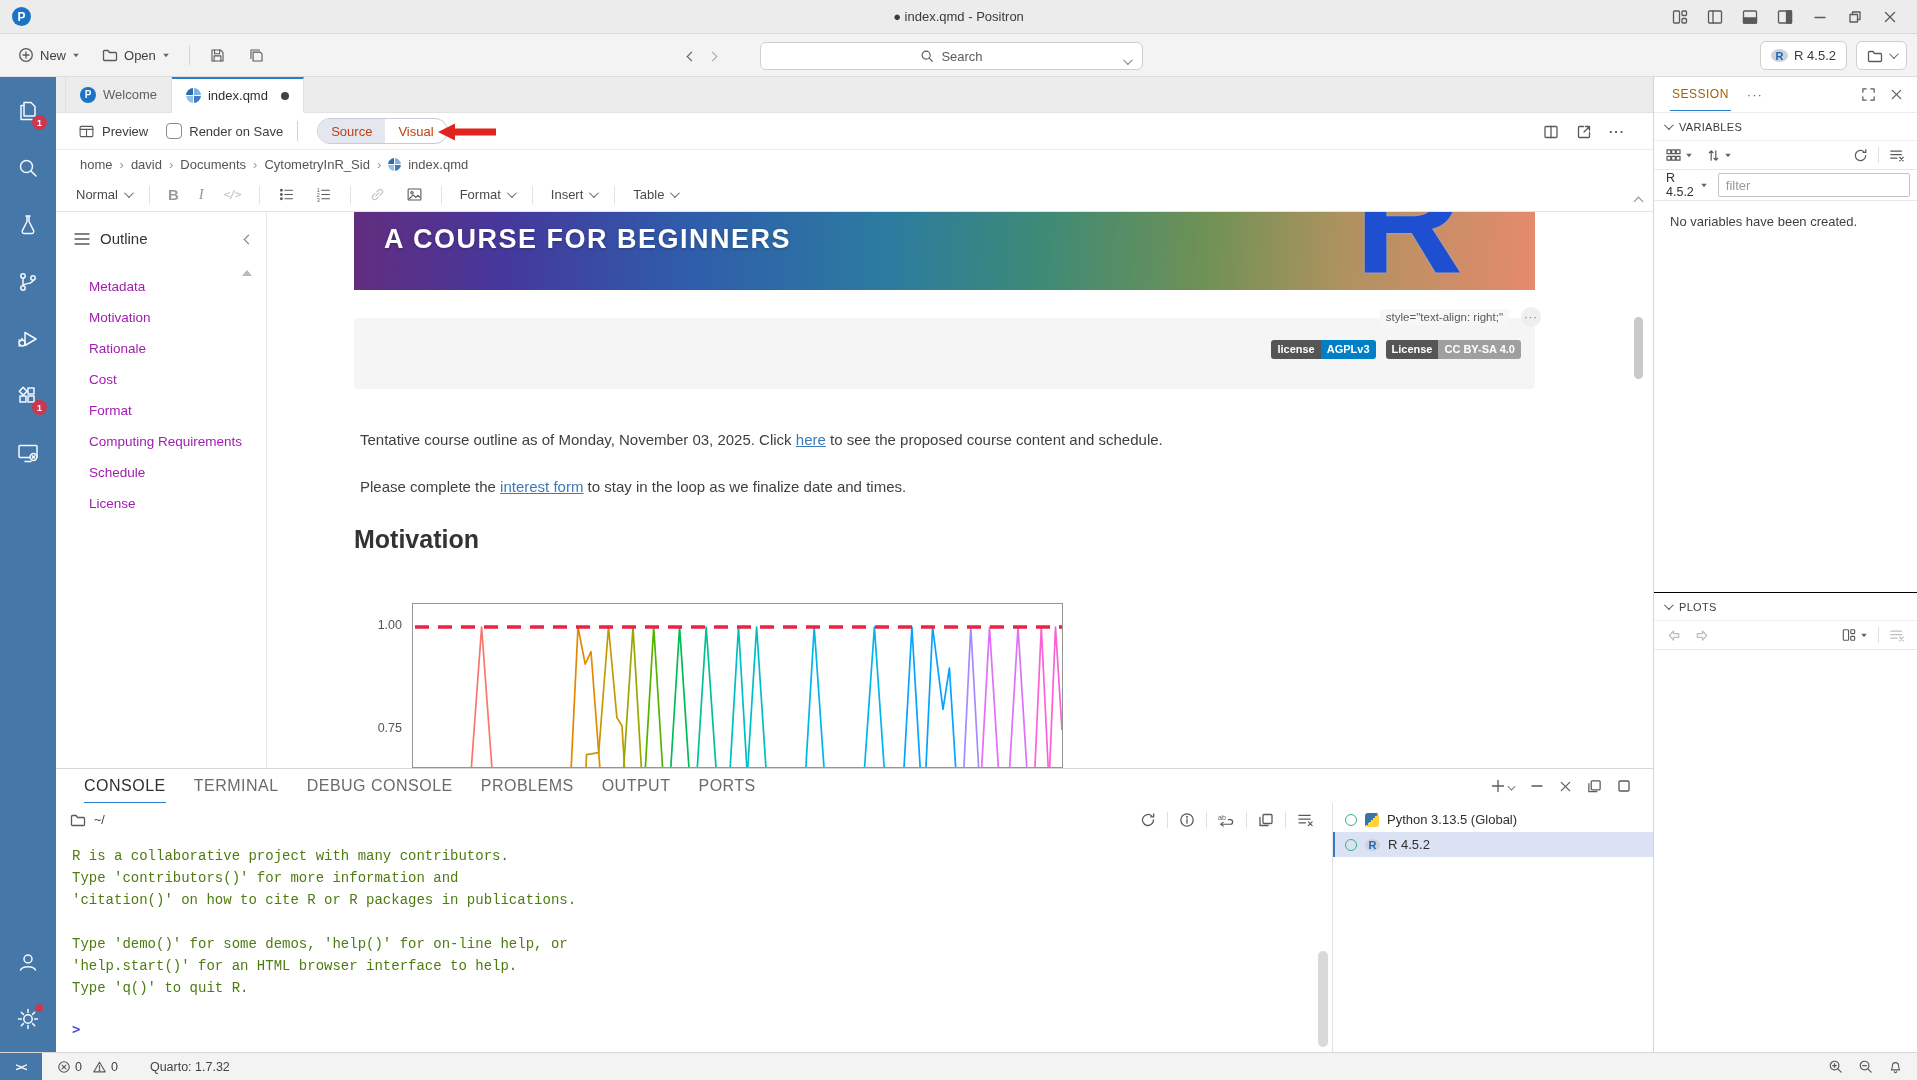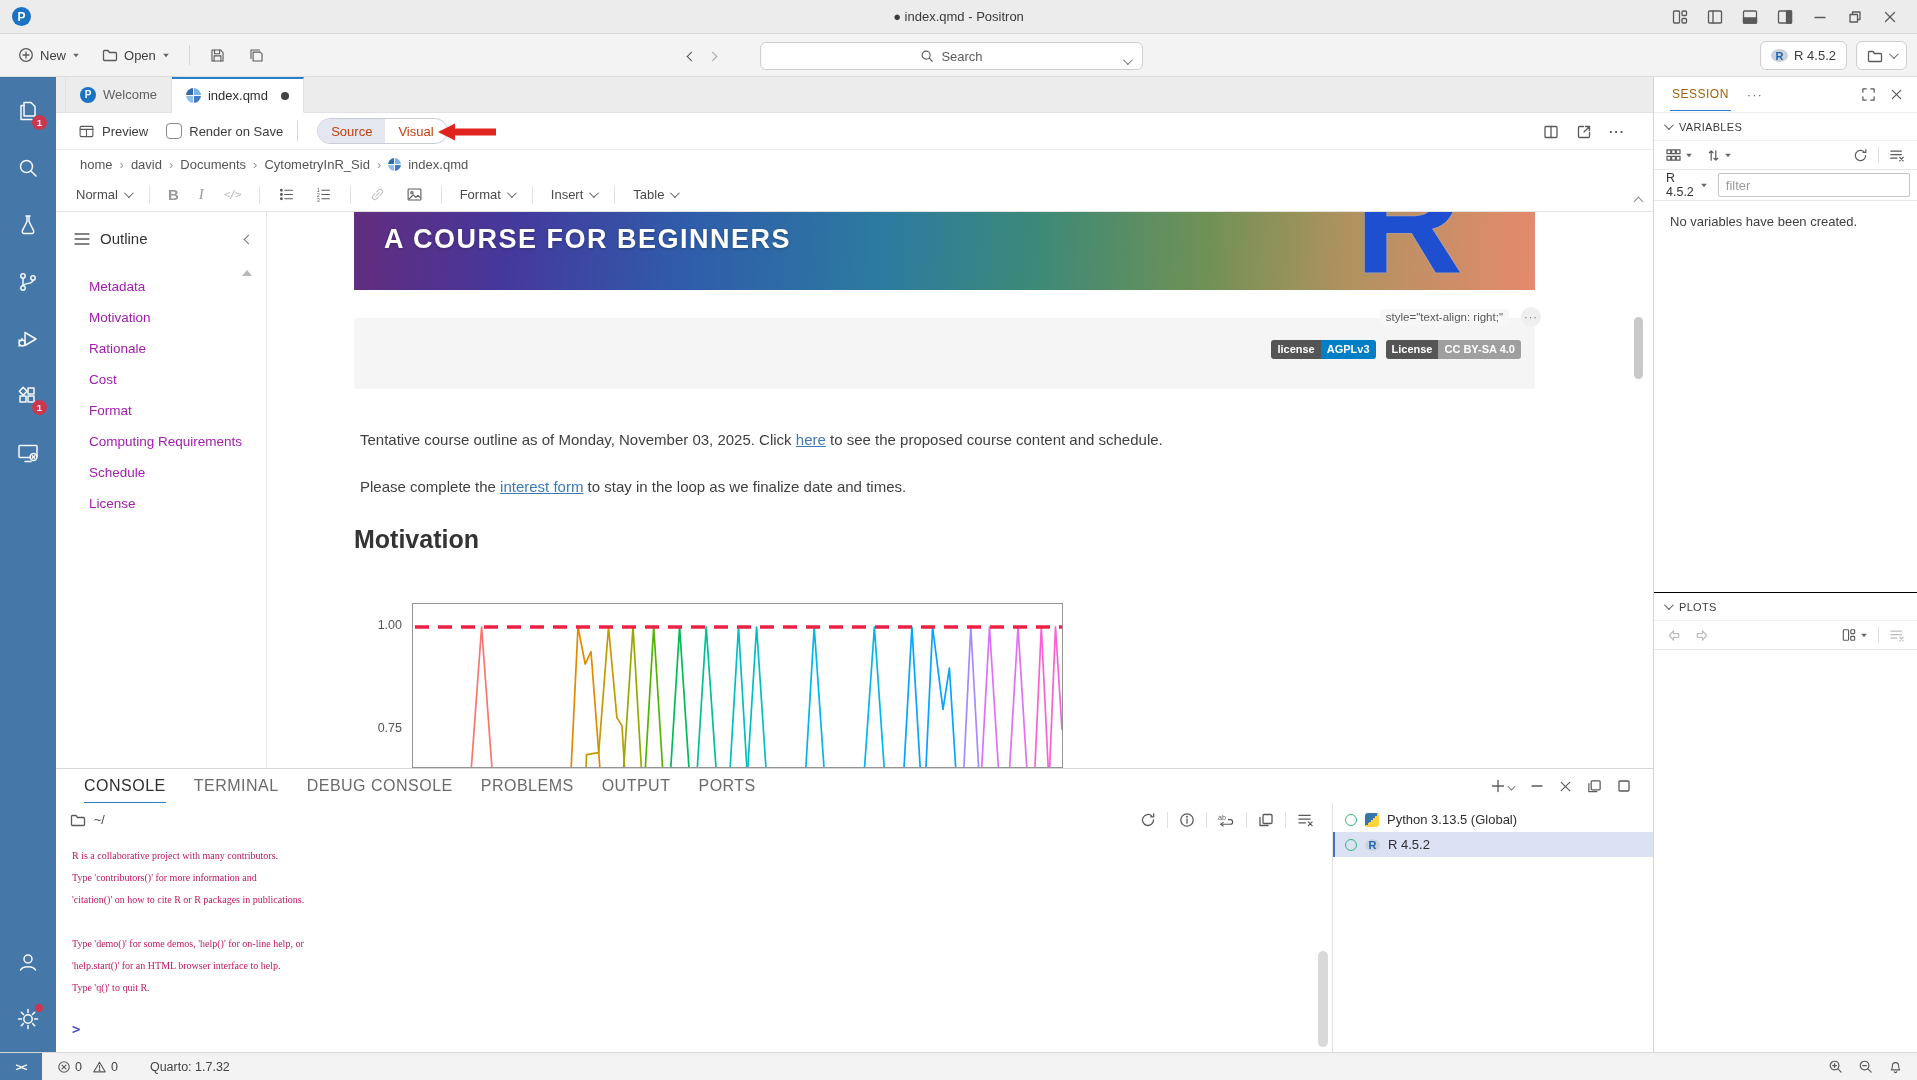--- a/index.html
+++ b/index.html
@@ -127,21 +127,21 @@
   
   .panel{left:56px;top:768px;width:1597px;height:284px;background:#fff;border-top:1px solid #d8d8d8;}
   .panel-tabs{height:34px;display:flex;align-items:center;padding-left:28px;gap:28px;position:relative;}
   .ptab{font-size:16px;letter-spacing:.5px;color:#6b6b6b;height:34px;display:flex;align-items:center;}
   .ptab.active{color:#2f2f2f;border-bottom:1.5px solid #2b7cc9;}
   .panel-actions{position:absolute;right:22px;top:0;height:34px;display:flex;align-items:center;gap:15px;color:#555;}
   .console{position:absolute;left:0;top:34px;width:1276px;height:250px;}
   .console-head{height:34px;display:flex;align-items:center;padding:0 14px;color:#444;position:relative;}
   .console-head-icons{position:absolute;right:18px;display:flex;align-items:center;gap:11px;color:#555;}
   .ch-sep{width:1px;height:16px;background:#e0e0e0;}
-  .console-out{padding:8px 0 0 16px;font-family:Liberation Serif, serif;font-size:10px;line-height:22px;color:#be185d;}
+  .console-out{padding:8px 0 0 16px;font-family:Liberation Mono, monospace;font-size:14px;line-height:22px;color:#4d7c0f;}
   .console-line{min-height:22px;white-space:pre;}
   .prompt{color:#4b4bd1;font-weight:bold;font-family:"DejaVu Sans Mono",monospace;font-size:14px;margin-top:22px;}
   .console-scroll{position:absolute;right:4px;bottom:6px;width:10px;height:96px;background:#cfcfcf;border-radius:5px;opacity:.8;}
   .sessions{position:absolute;left:1276px;top:34px;width:321px;height:250px;border-left:1px solid #e2e2e2;padding-top:4px;}
   .sess-row{height:25px;display:flex;align-items:center;gap:8px;padding-left:12px;color:#2f2f2f;}
   .sess-row.sel{background:#dbe2f3;border-left:2px solid #3c77c9;padding-left:10px;}
   .ring{width:12px;height:12px;border:1.6px solid #33b579;border-radius:50%;}
   .pyico{width:14px;height:14px;border-radius:3px;background:linear-gradient(135deg,#3776ab 50%,#ffd43b 50%);}
 
   

